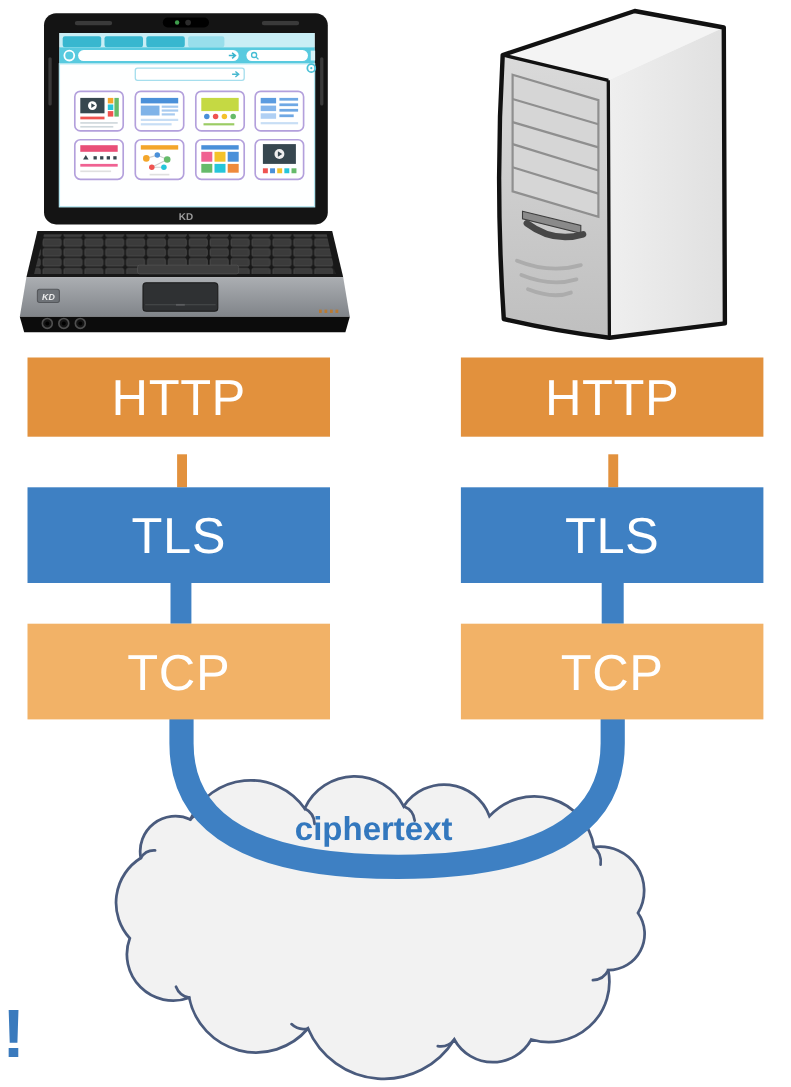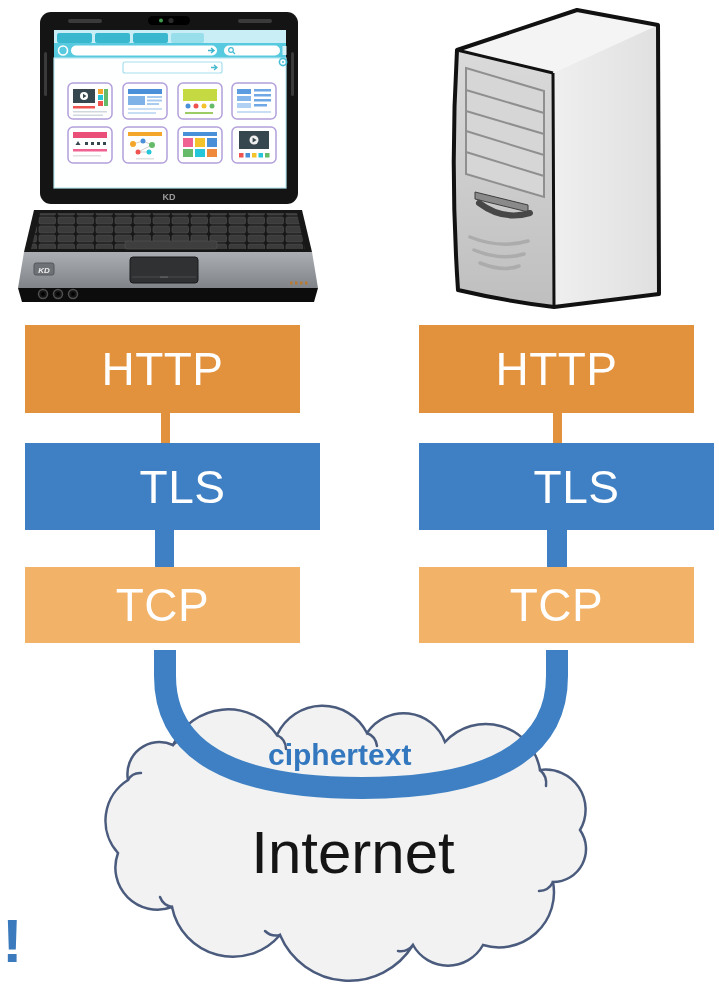--- a/index.html
+++ b/index.html
@@ -7,23 +7,23 @@
   .stage{position:relative;width:719px;height:988px;background:#fff;text-decoration:underline;}
   #art{position:absolute;left:0;top:0;}
 
   .proto-box{position:absolute;display:flex;align-items:center;justify-content:center;
              color:#fff;font-size:46px;letter-spacing:.5px;}
   .http{background:var(--http-orange);}
   .tls{background:var(--tls-blue);}
   .tcp{background:var(--tcp-orange);}
   .col-l{left:25px;width:275px;}
   .col-r{left:419px;width:275px;}
-  .r1{top:325px;height:88px;}
-  .r2{top:443px;height:87px;padding-left:20px;}
-  .r3{top:567px;height:76px;}
+  .r1{top:325px;height:72px;}
+  .r2{top:443px;height:87px;}
+  .r3{top:567px;height:87px;}
 
   .conn{position:absolute;}
   .conn-o{background:var(--http-orange);}
   .conn-b{background:var(--tls-blue);}
   .c1l{left:161px;top:413px;width:9px;height:30px;}
   .c1r{left:553px;top:413px;width:9px;height:30px;}
   .c2l{left:155px;top:530px;width:19px;height:37px;}
   .c2r{left:547px;top:530px;width:20px;height:37px;}
 
   .lbl{position:absolute;white-space:nowrap;}
@@ -278,16 +278,15 @@
 <div class="conn conn-b c2l"></div>
 <div class="proto-box tcp col-l r3">TCP</div>
 
 <div class="proto-box http col-r r1">HTTP</div>
 <div class="conn conn-o c1r"></div>
 <div class="proto-box tls col-r r2">TLS</div>
 <div class="conn conn-b c2r"></div>
 <div class="proto-box tcp col-r r3">TCP</div>
 
 <div class="lbl ciphertext">ciphertext</div>
-<div class="lbl internet">Internet</div>
 <div class="lbl exclaim">!</div>
 
 </div>
 
 </body></html>

